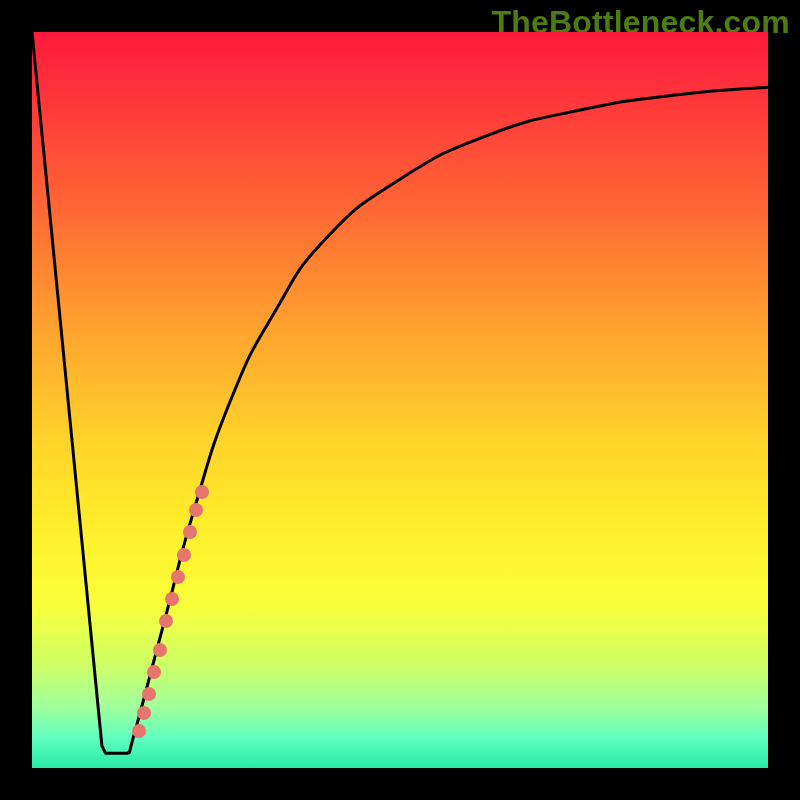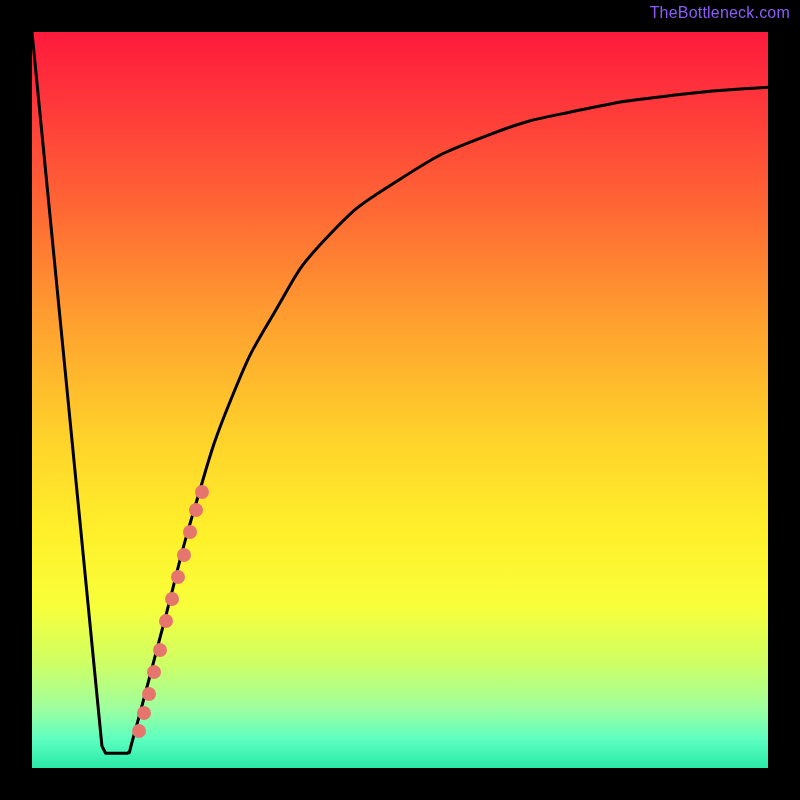--- a/index.html
+++ b/index.html
@@ -52,24 +52,24 @@
     width: 14px;
     height: 14px;
     border-radius: 50%;
     background: #e6756e;
     transform: translate(-50%, -50%);
   }
   .watermark {
     position: absolute;
     top: 4px;
     right: 10px;
-    color: #8b5cf6;
-    font-size: 16px;
+    color: #4d7c0f;
+    font-size: 32px;
     letter-spacing: 0.2px;
-    font-weight: 400;
+    font-weight: 700;
   }
 </style>
 </head>
 <body>
 
 <div class="frame">
   <div class="watermark">TheBottleneck.com</div>
   <div class="plot-area">
     <svg class="curve-svg" viewBox="0 0 736 736" preserveAspectRatio="none">
       <path d="M 0 0 L 69.92 713.92 L 73.60000000000001 721.28 L 88.32 721.28 L 95.68 721.28 C 99.36000000000001 715.76 93.84 732.32 103.04 699.2 C 112.24000000000001 666.08 117.75999999999999 644 132.48 588.8 C 147.2 533.5999999999999 145.35999999999999 533.6 161.92 478.40000000000003 C 178.48 423.20000000000005 178.48000000000002 417.68 198.72000000000003 368 C 218.96000000000004 318.32 218.96000000000004 320.15999999999997 242.88000000000002 279.68 C 266.8 239.20000000000002 263.12000000000006 239.20000000000005 294.40000000000003 206.08000000000004 C 325.68 172.96000000000004 327.52 172.95999999999995 368 147.19999999999993 C 408.48 121.43999999999991 410.32 120.51999999999995 456.32 103.03999999999996 C 502.32 85.55999999999997 504.16 87.39999999999998 552 77.27999999999997 C 599.84 67.15999999999997 601.68 68.07999999999996 647.68 62.559999999999945 C 693.68 57.039999999999935 713.92 57.039999999999935 736 55.19999999999993" stroke="#000" stroke-width="3" fill="none" stroke-linejoin="round" stroke-linecap="round"></path>

